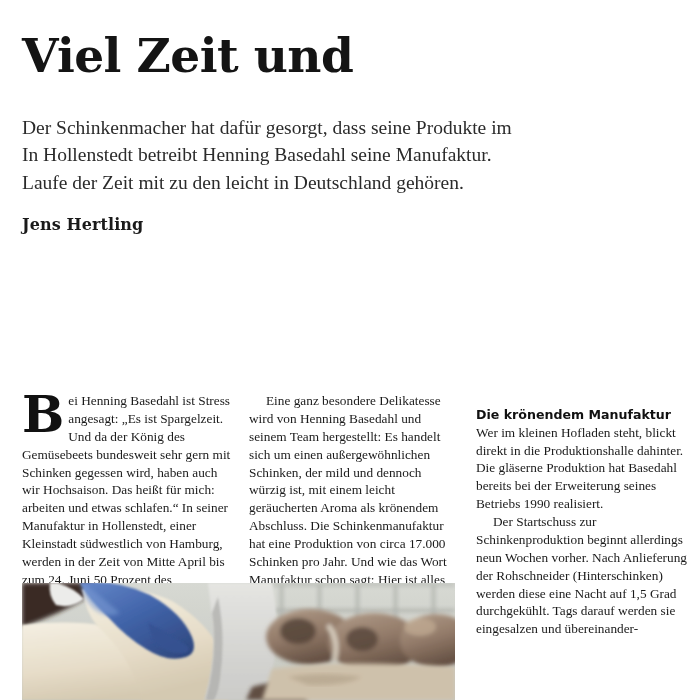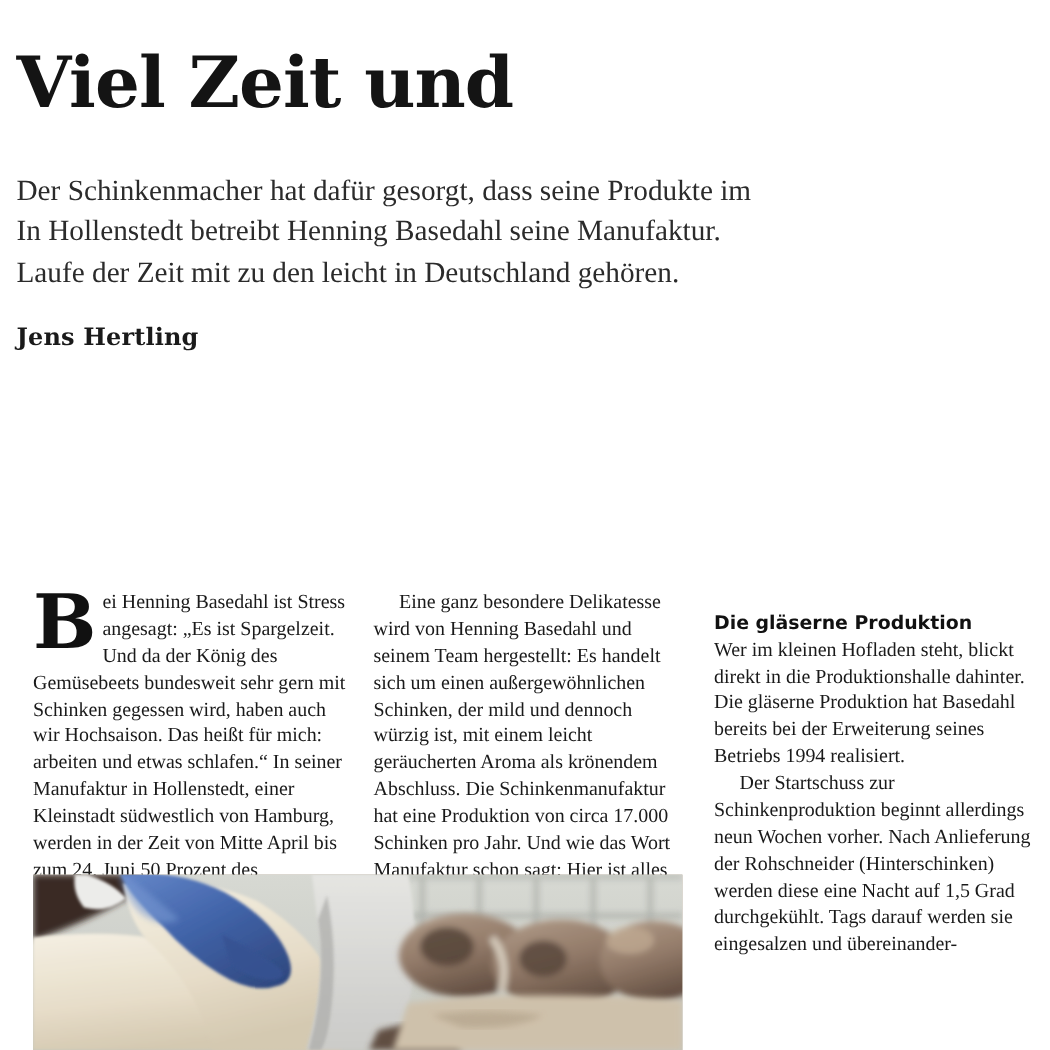--- a/index.html
+++ b/index.html
@@ -14,21 +14,21 @@
     font-family: "Liberation Serif", "DejaVu Serif", serif;
     color: #1a1a1a;
     -webkit-font-smoothing: antialiased;
   }
 
   .page {
     position: relative;
     width: 700px;
     height: 700px;
     box-sizing: border-box;
-    padding: 0 11px;
+    padding: 0 22px;
   }
 
   
   .headline {
     margin: 0;
     padding-top: 30px;
     font-family: "DejaVu Serif", "Liberation Serif", serif;
     font-weight: 700;
     font-size: 47px;
     line-height: 1.12;
@@ -141,22 +141,22 @@
 
     <div class="col">
       <p><span class="dropcap">B</span><span>ei Henning Basedahl ist Stress angesagt: „Es ist Spargelzeit. Und da der König des Gemüsebeets bundesweit sehr gern mit Schinken gegessen wird, haben auch wir Hochsaison. Das heißt für mich: arbeiten und etwas schlafen.“ In seiner Manufaktur in Hollenstedt, einer Kleinstadt südwestlich von Hamburg, werden in der Zeit von Mitte April bis zum 24. Juni 50 Prozent des Jahresumsatzes erzielt.</span></p>
     </div>
 
     <div class="col">
       <p class="indent-first" style="text-indent:17px">Eine ganz besondere Delikatesse wird von Henning Basedahl und seinem Team hergestellt: Es handelt sich um einen außergewöhnlichen Schinken, der mild und dennoch würzig ist, mit einem leicht geräucherten Aroma als krönendem Abschluss. Die Schinkenmanufaktur hat eine Produktion von circa 17.000 Schinken pro Jahr. Und wie das Wort Manufaktur schon sagt: Hier ist alles noch Handarbeit.</p>
     </div>
 
     <div class="col">
-      <h2 class="subhead">Die gläserne Produktion</h2>
-      <p>Wer im kleinen Hofladen steht, blickt direkt in die Produktionshalle dahinter. Die gläserne Produktion hat Basedahl bereits bei der Erweiterung seines Betriebs 1994 realisiert.</p>
+      <h2 class="subhead">Die krönendem Manufaktur</h2>
+      <p>Wer im kleinen Hofladen steht, blickt direkt in die Produktionshalle dahinter. Die gläserne Produktion hat Basedahl bereits bei der Erweiterung seines Betriebs 1990 realisiert.</p>
       <p>Der Startschuss zur Schinkenproduktion beginnt allerdings neun Wochen vorher. Nach Anlieferung der Rohschneider (Hinterschinken) werden diese eine Nacht auf 1,5 Grad durchgekühlt. Tags darauf werden sie eingesalzen und übereinander-</p>
     </div>
 
   </div>
 
   <div class="photo">
     <svg viewBox="0 0 433 117" preserveAspectRatio="none">
       <defs>
         <linearGradient id="gWall" x1="0" y1="0" x2="0" y2="1">
           <stop offset="0%" stop-color="#d6d8d2"></stop>

